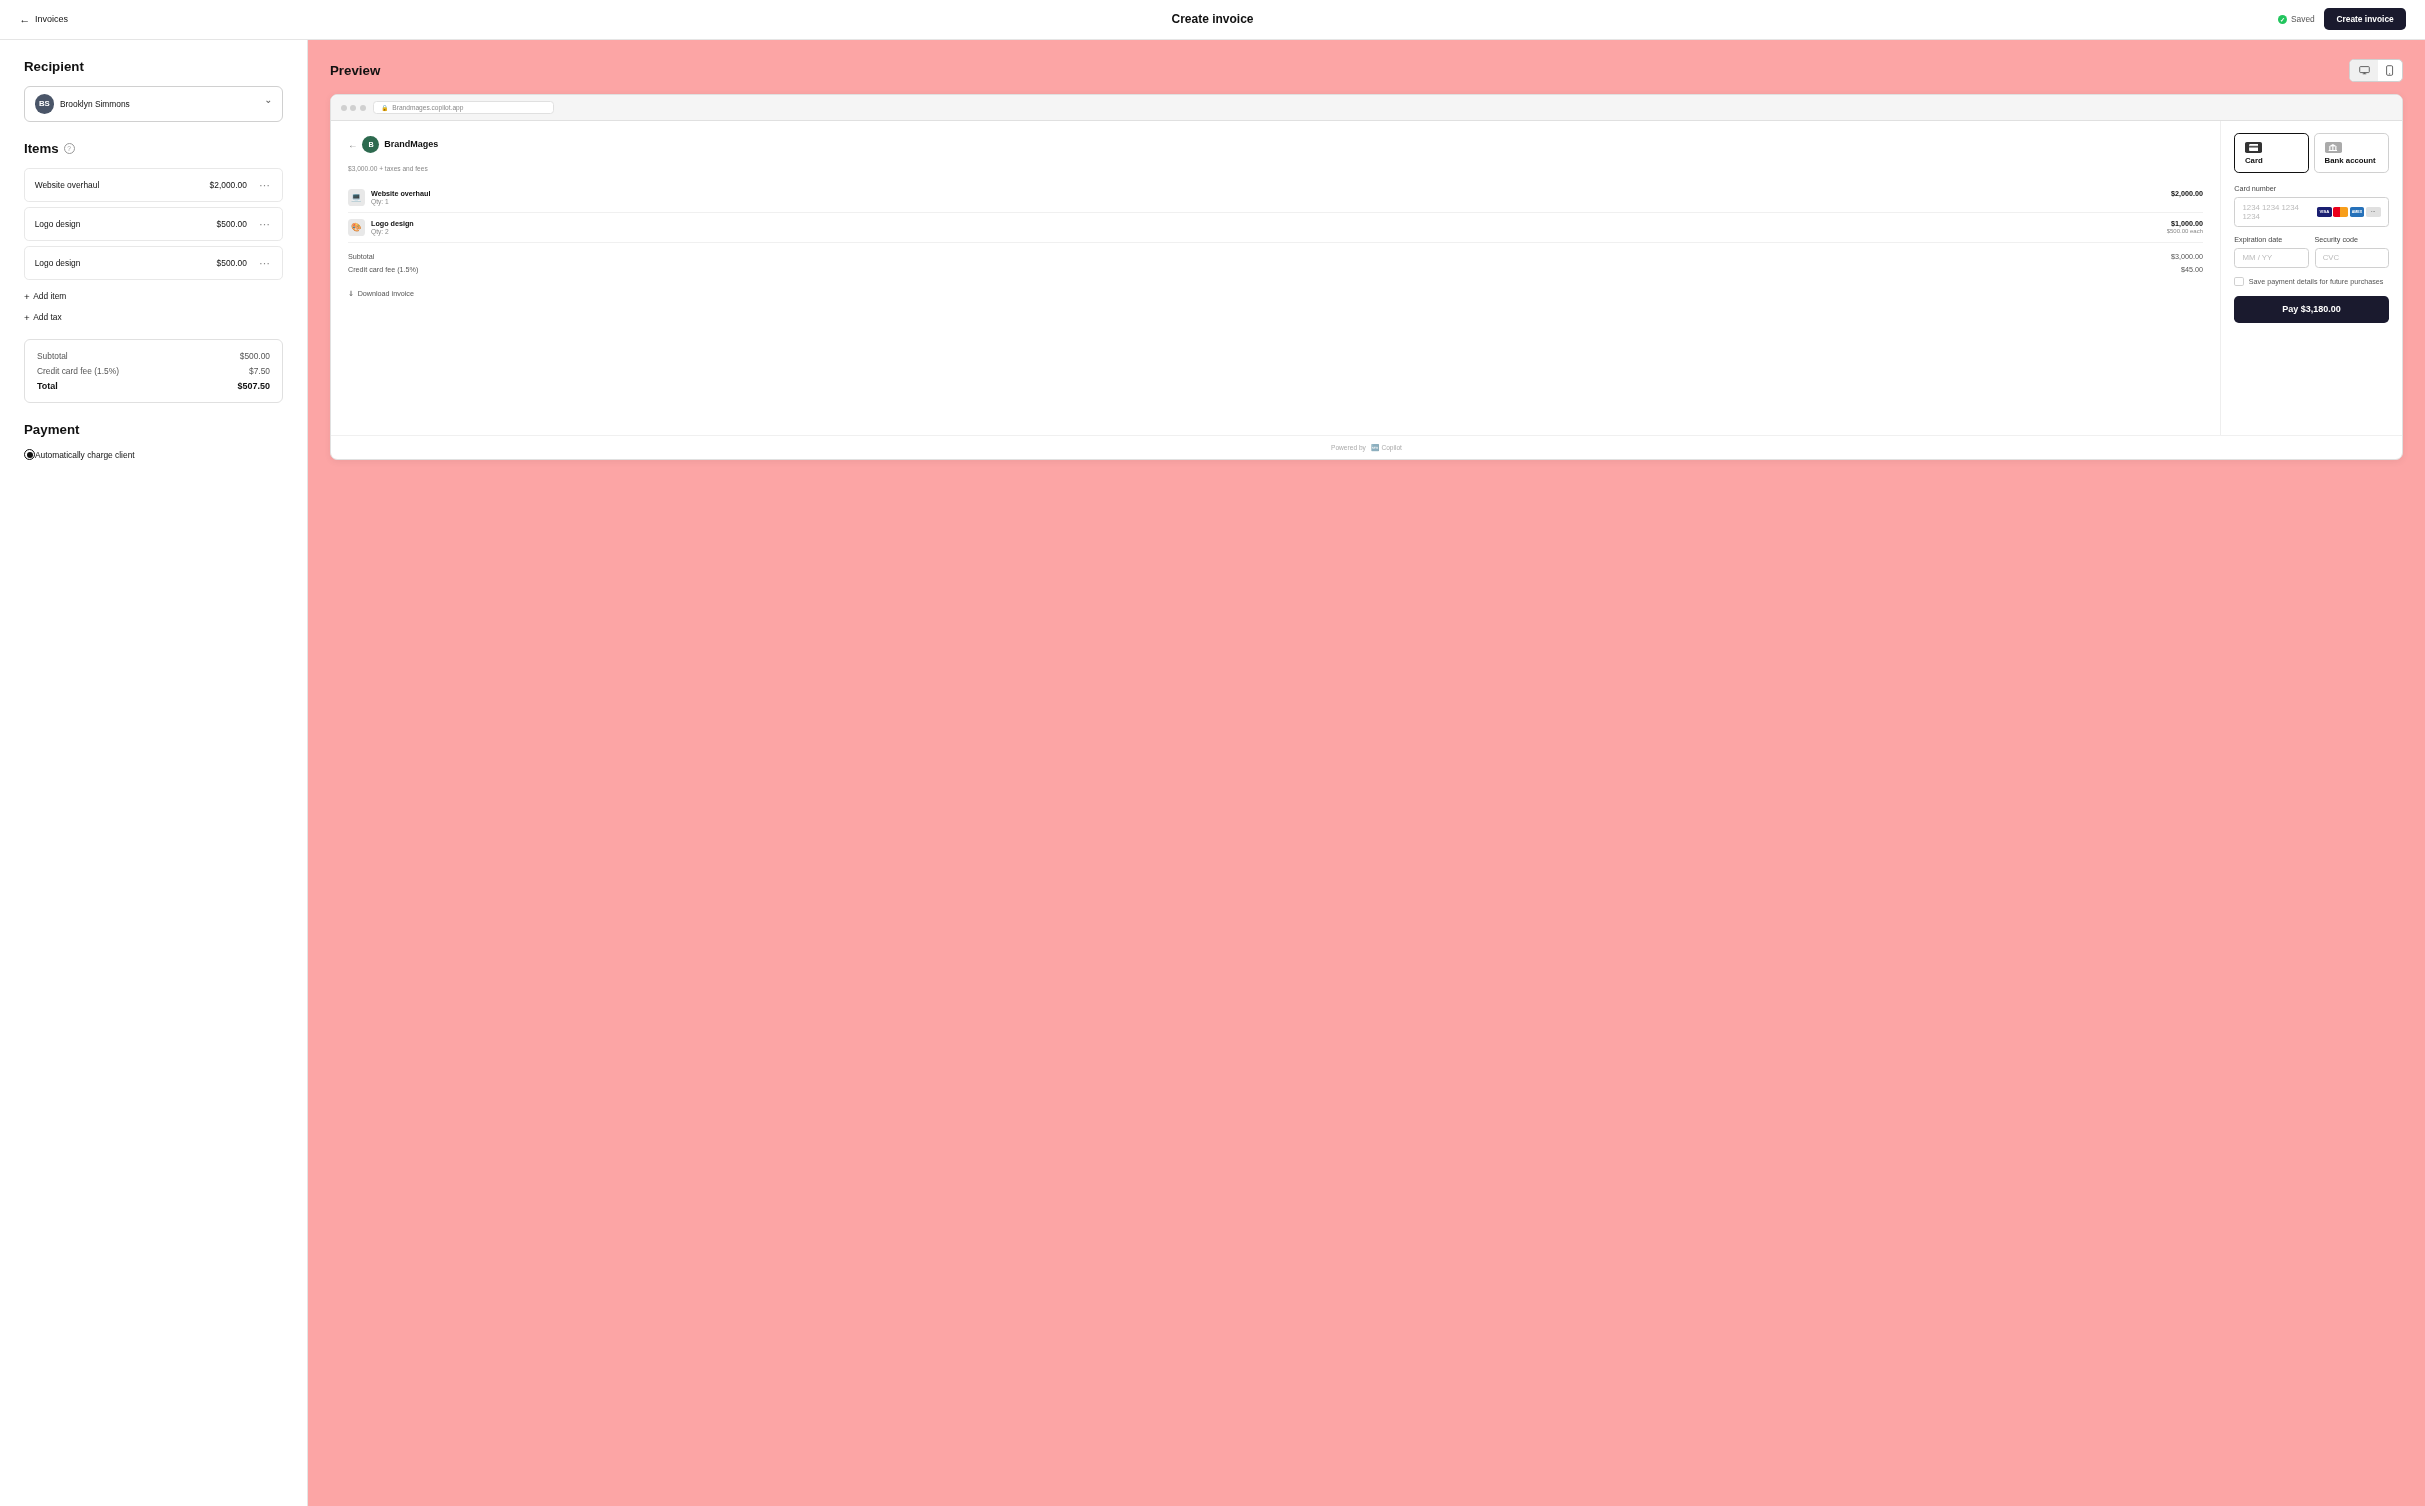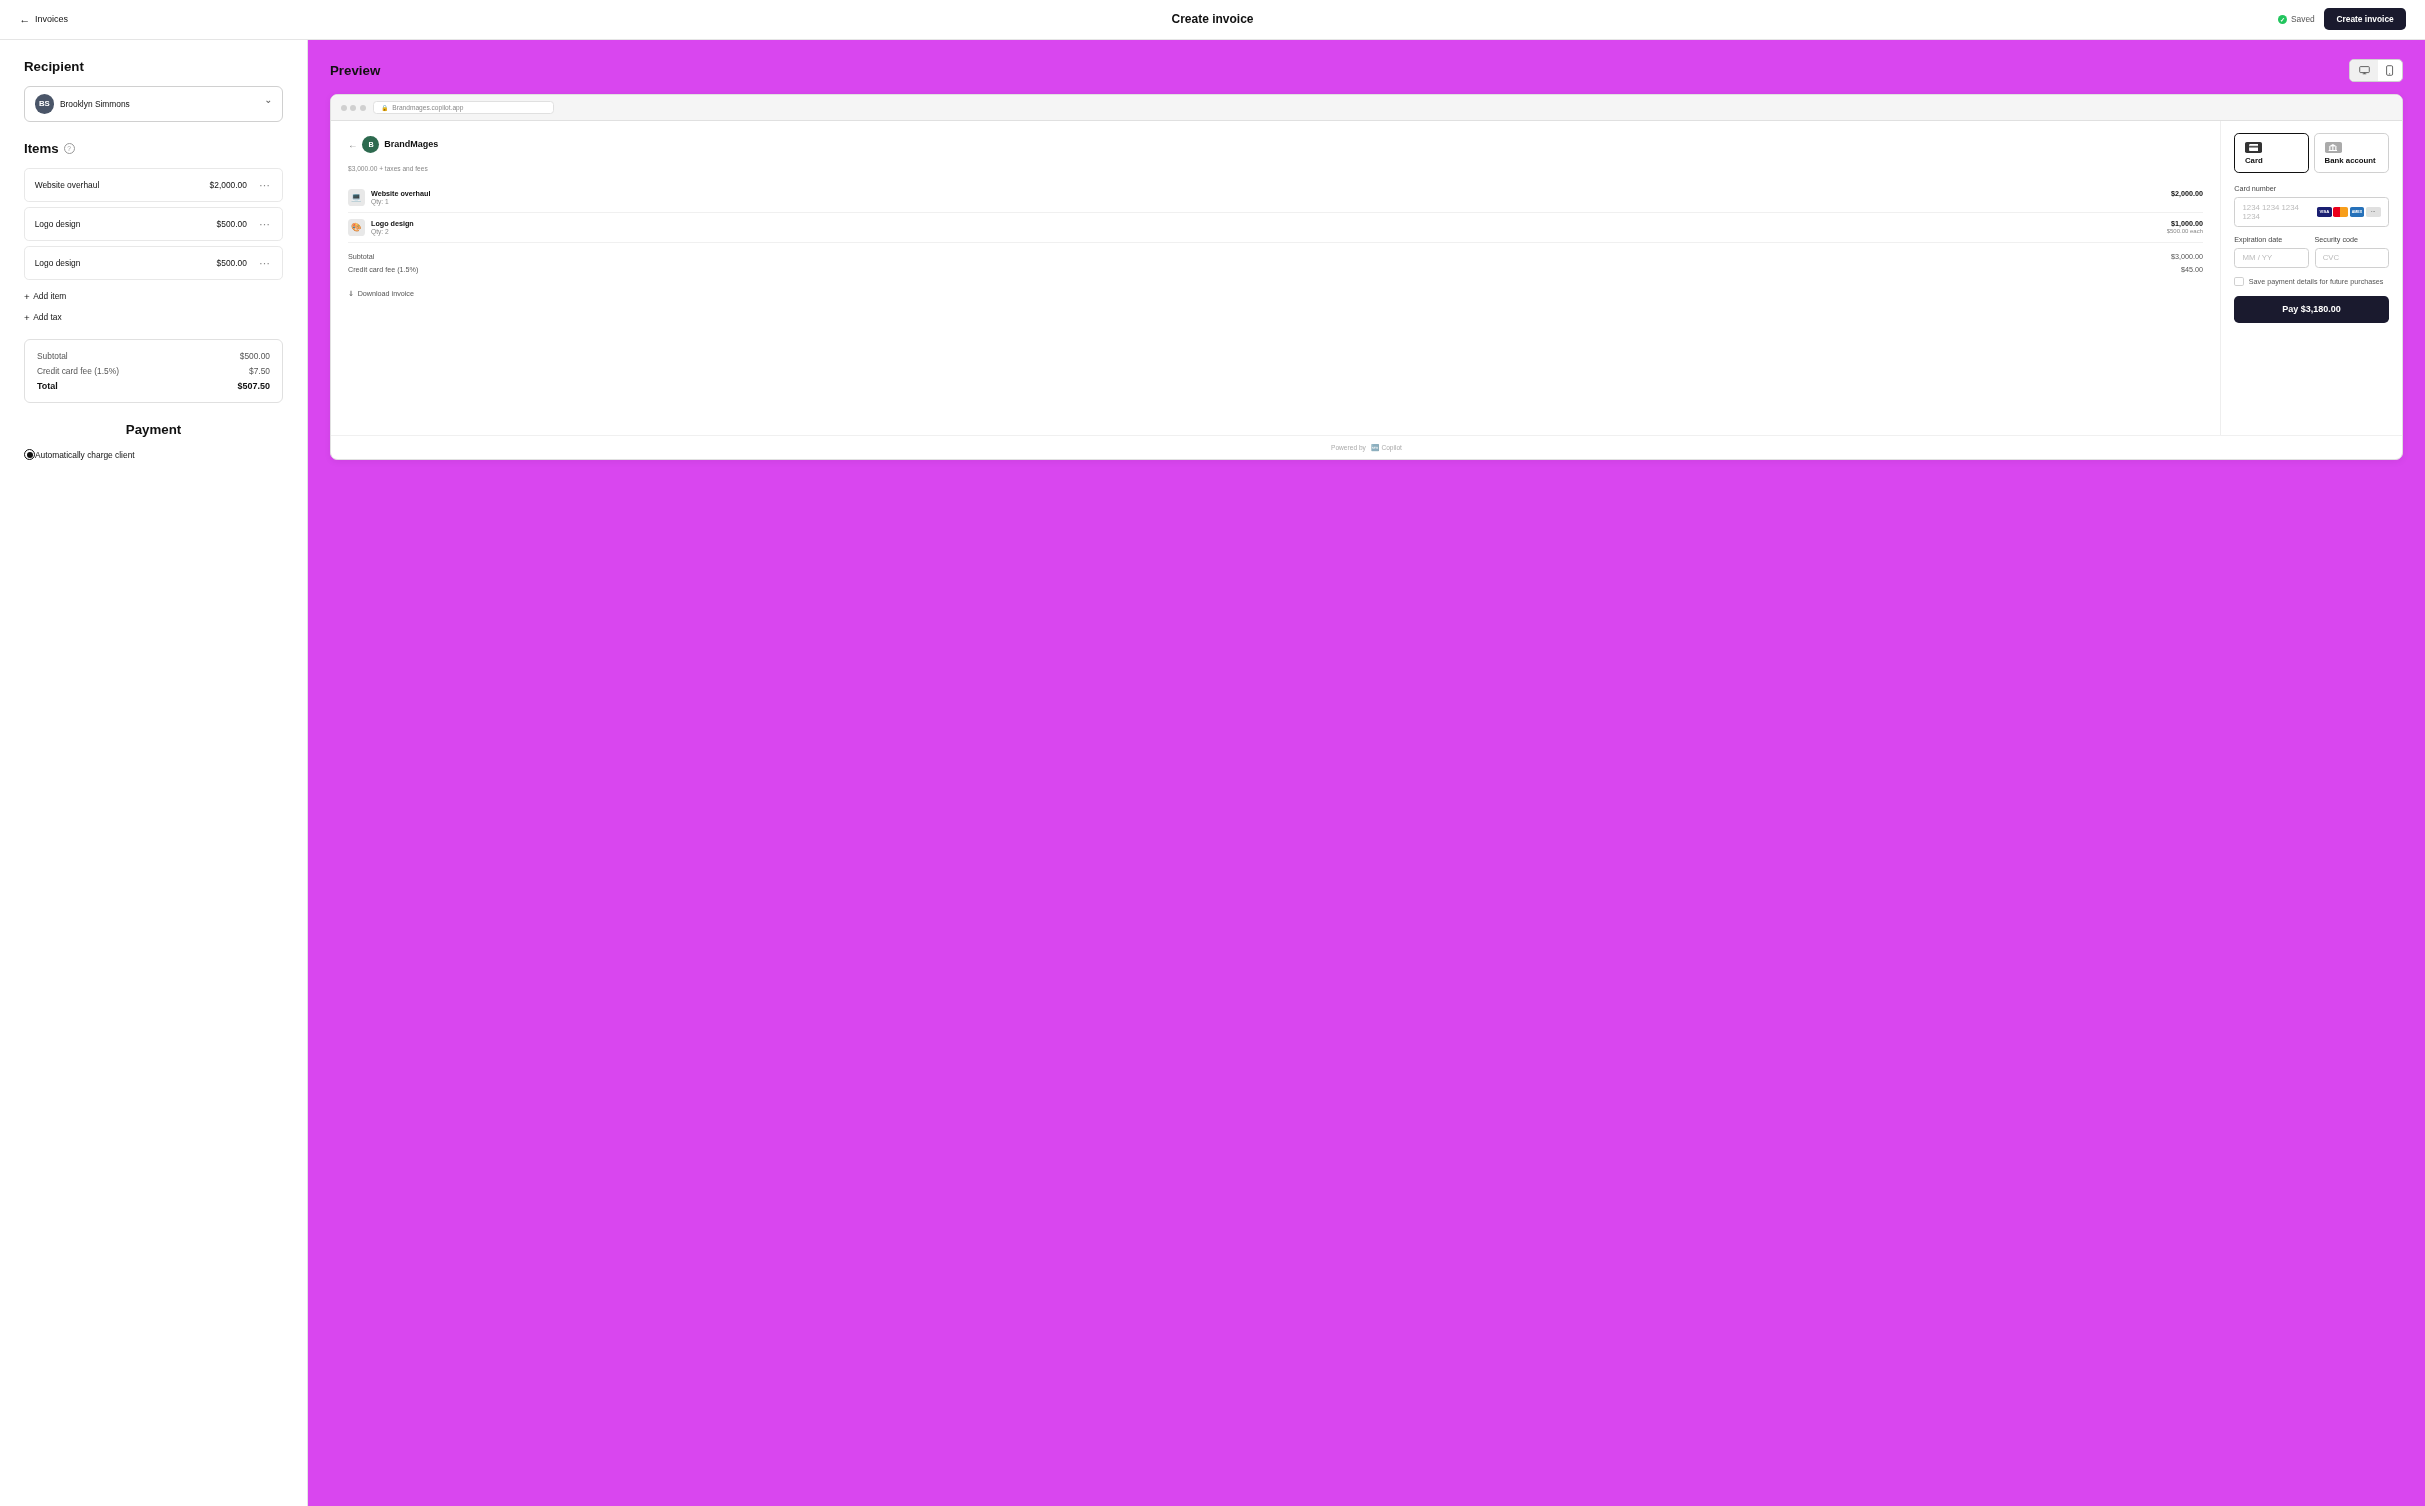--- a/index.html
+++ b/index.html
@@ -74,27 +74,27 @@
       border: 0.9px solid #e0e0e0;
       border-radius: 6px;
       padding: 11px 12px;
       margin-top: 12px;
       margin-bottom: 19.3px;
     }
     .summary-row { display: flex; justify-content: space-between; margin-bottom: 4.8px; font-size: 8.4px; color: #555; }
     .summary-row.total { color: #111; font-weight: 700; font-size: 9px; margin-bottom: 0; }
 
     
-    .payment-section { margin-top: 4.8px; text-align: center; }
+    .payment-section { margin-top: 4.8px; }
     .radio-row { display: flex; align-items: center; font-size: 8.4px; cursor: pointer; }
     .radio-circle { width: 11px; height: 11px; border-radius: 50%; border: 1.2px solid #111; display: flex; align-items: center; justify-content: center; }
     .radio-inner { width: 6px; height: 6px; border-radius: 50%; background: #111; }
 
     
-    .right-panel { flex: 1; padding: 19.3px 22px; background: #d946ef; }
+    .right-panel { flex: 1; padding: 19.3px 22px; background: #fca5a5; }
     .preview-header { display: flex; align-items: center; justify-content: space-between; margin-bottom: 12px; }
     .preview-title { font-size: 13.3px; font-weight: 700; }
     .view-toggle { display: flex; border: 0.9px solid #d0d0d0; border-radius: 4.8px; overflow: hidden; background: #fff; }
     .view-btn { padding: 4.8px 8.4px; cursor: pointer; border: none; background: none; color: #555; display: flex; align-items: center; justify-content: center; }
     .view-btn.active { background: #f0f0f0; }
 
     
     .browser-mockup {
       background: #fff;
       border-radius: 7.2px;

